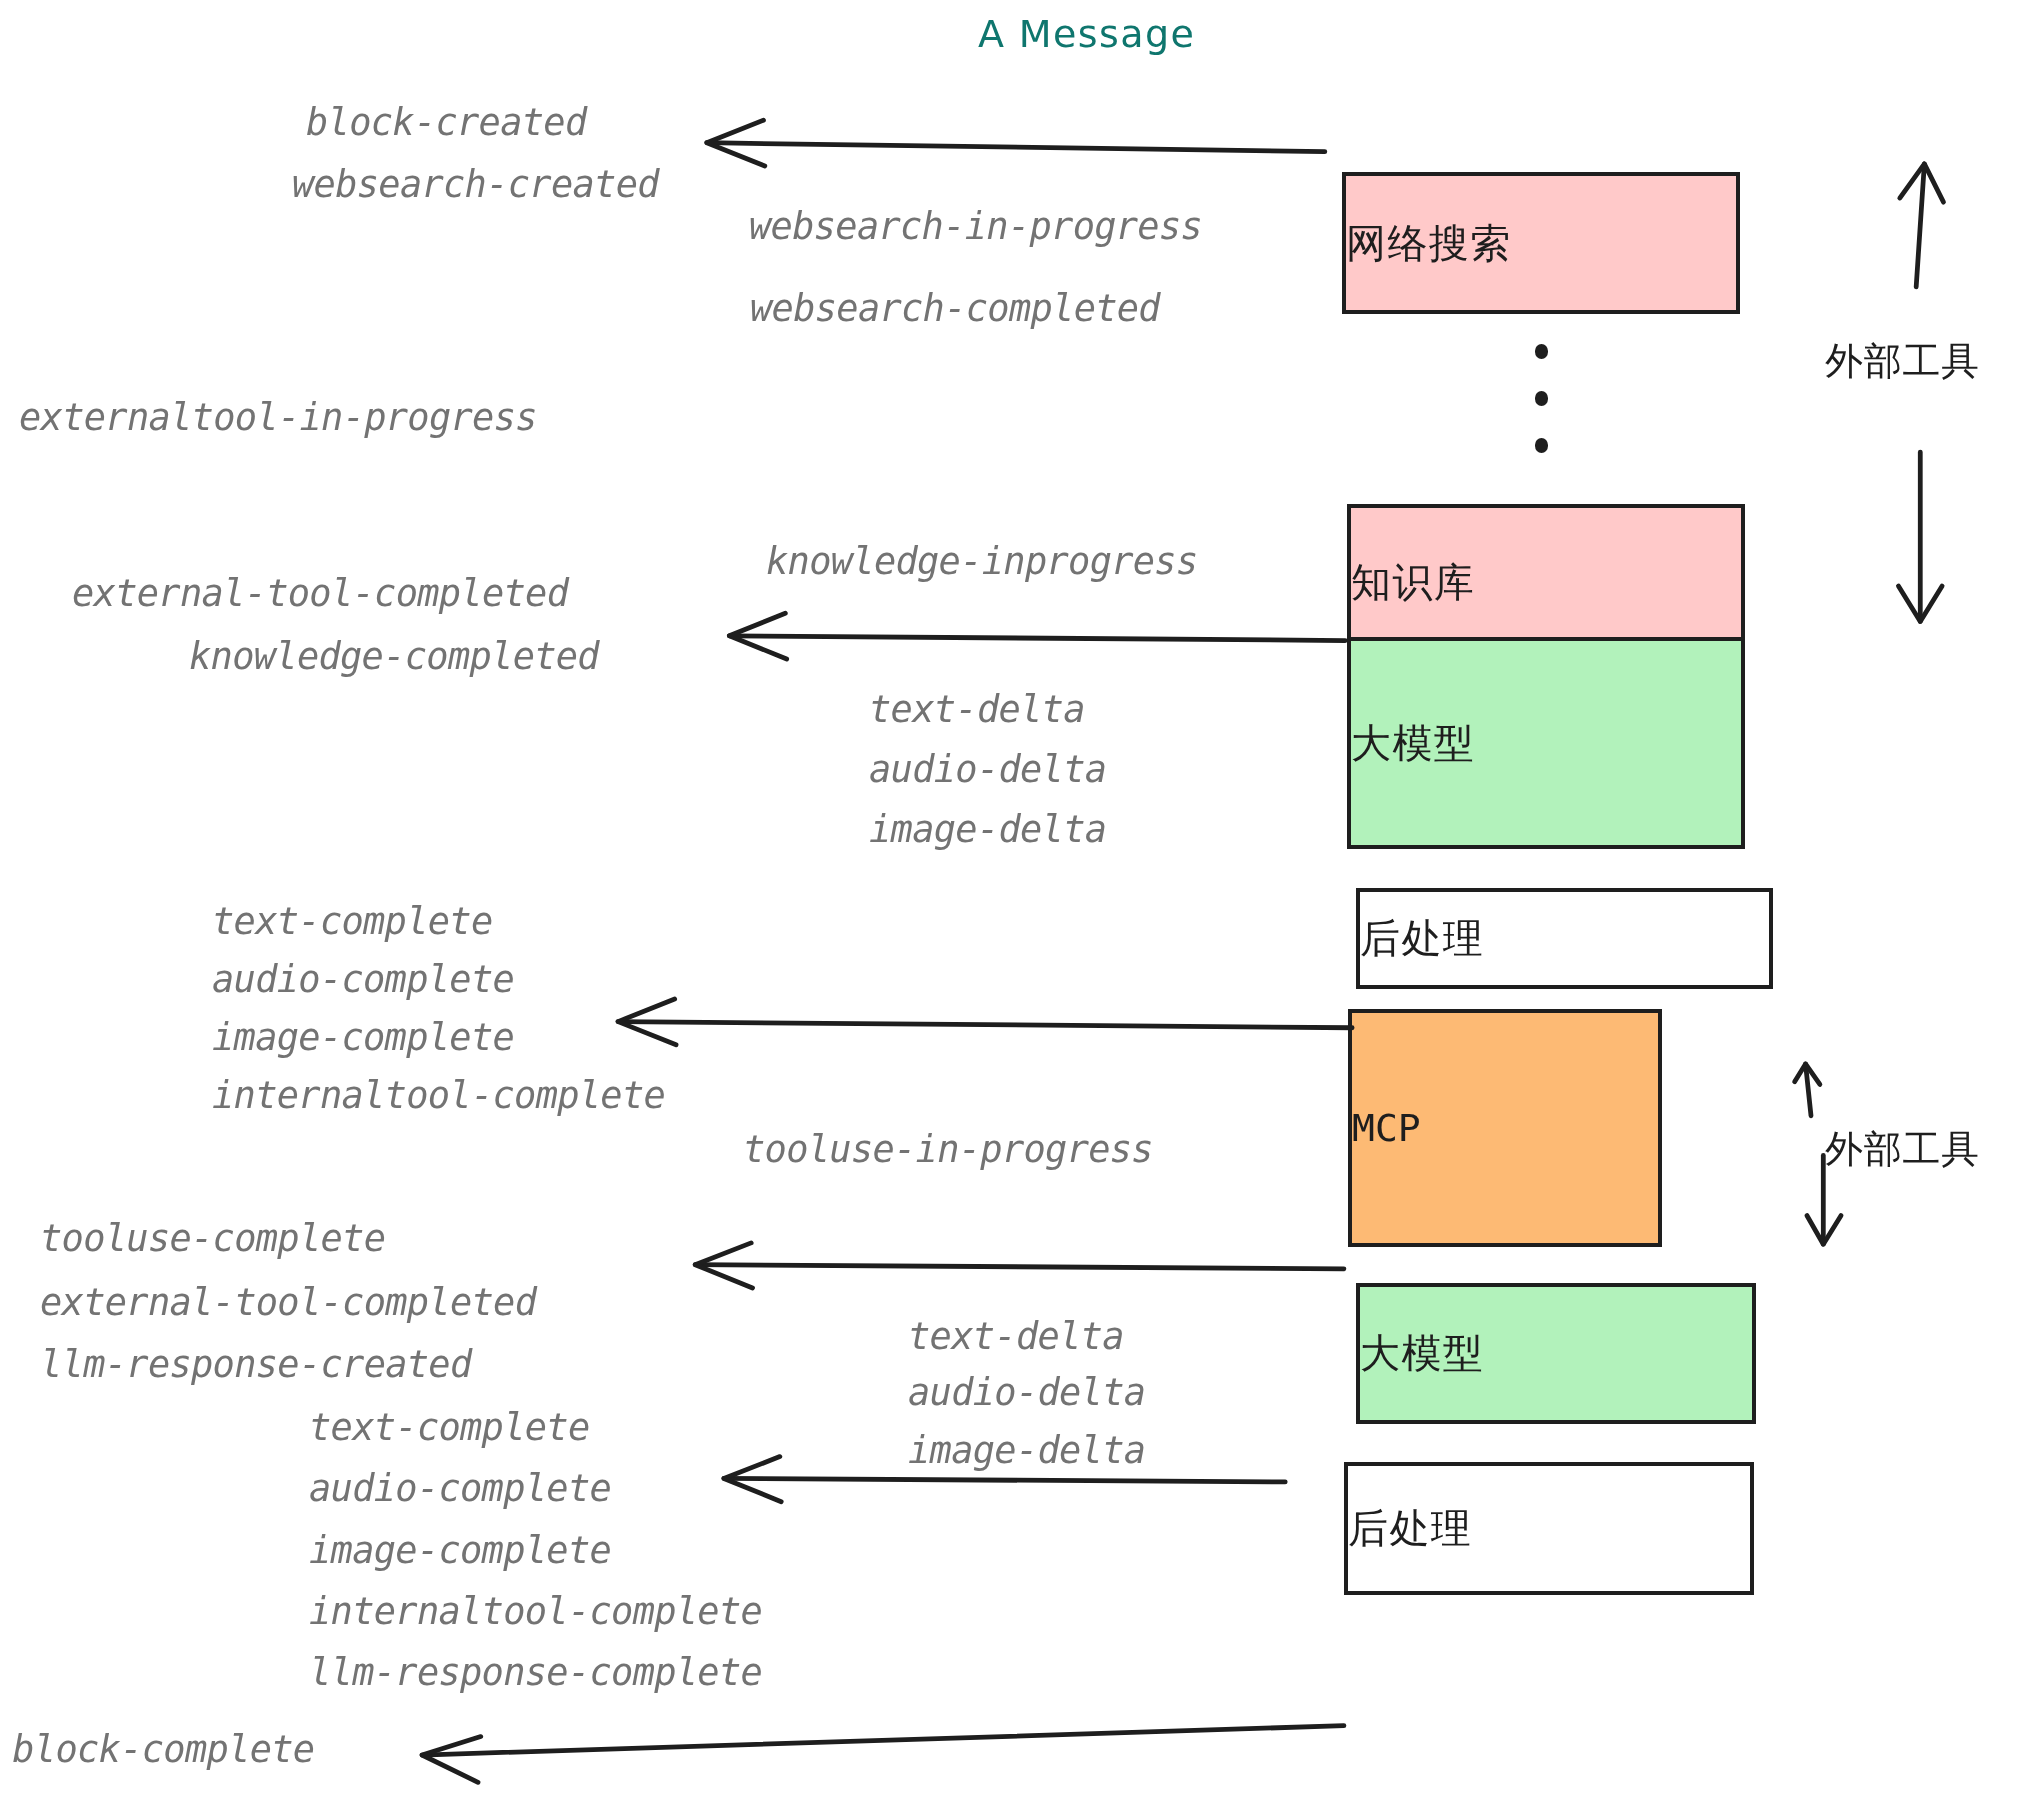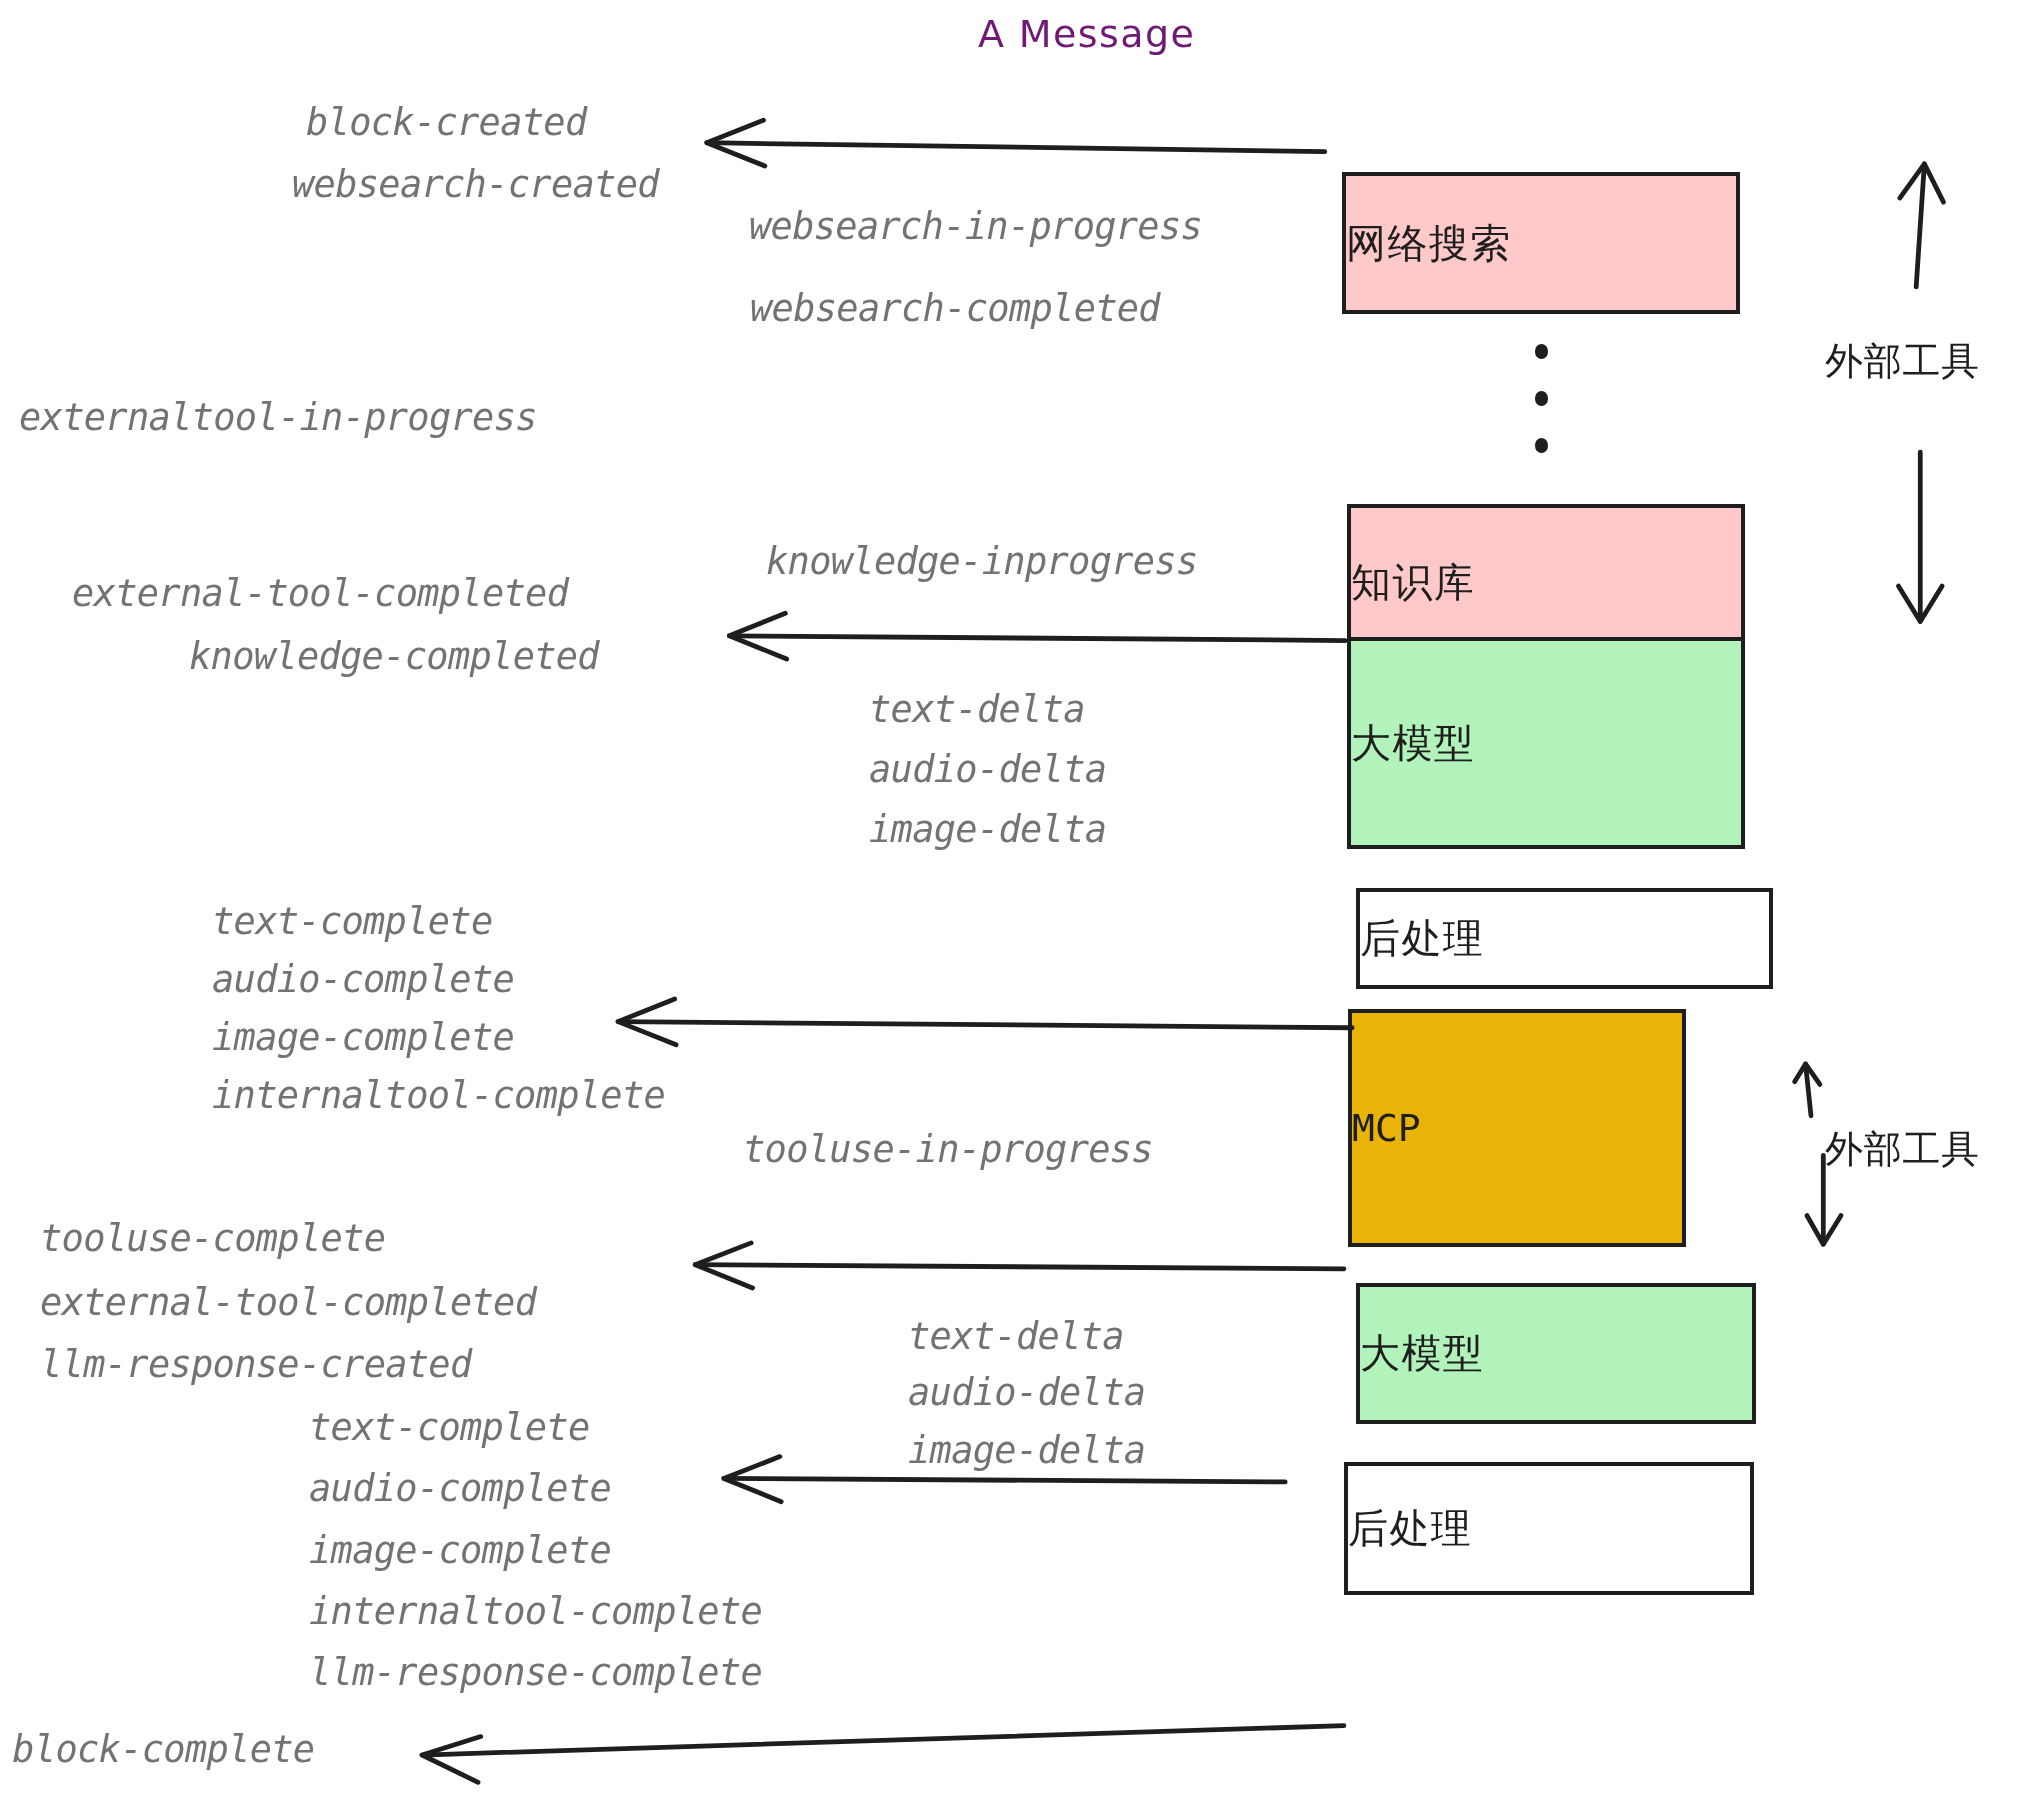--- a/index.html
+++ b/index.html
@@ -12,21 +12,21 @@
     width: 2035px;
     height: 1796px;
     background: #ffffff;
     overflow: hidden;
     font-family: "DejaVu Sans Mono", "Liberation Mono", monospace;
   }
   .title {
     position: absolute;
     font-family: "DejaVu Sans", "Liberation Sans", sans-serif;
     font-size: 38px;
-    color: #701a75;
+    color: #0f766e;
     white-space: nowrap;
     letter-spacing: 1.4px;
   }
   .ev {
     position: absolute;
     font-family: "DejaVu Sans Mono", "Liberation Mono", monospace;
     font-size: 37px;
     color: #737373;
     white-space: nowrap;
     letter-spacing: -0.7px;
@@ -98,21 +98,21 @@
   </div>
   <div class="box" id="box-knowledge" style="left: 1347px; top: 504px; width: 398px; height: 157px; background: rgb(255, 201, 201);">
     <span>知识库</span>
   </div>
   <div class="box" id="box-llm-top" style="left: 1347px; top: 637px; width: 398px; height: 212px; background: rgb(178, 242, 187);">
     <span>大模型</span>
   </div>
   <div class="box" id="box-post-top" style="left: 1356px; top: 888px; width: 417px; height: 101px; background: rgb(255, 255, 255);">
     <span>后处理</span>
   </div>
-  <div class="box mono" id="box-mcp" style="left: 1348px; top: 1009px; width: 338px; height: 238px; background: #eab308;">
+  <div class="box mono" id="box-mcp" style="left: 1348px; top: 1009px; width: 314px; height: 238px; background: #fdba74;">
     <span>MCP</span>
   </div>
   <div class="box" id="box-llm-bottom" style="left: 1356px; top: 1283px; width: 400px; height: 141px; background: rgb(178, 242, 187);">
     <span>大模型</span>
   </div>
   <div class="box" id="box-post-bottom" style="left: 1344px; top: 1462px; width: 410px; height: 133px; background: rgb(255, 255, 255);">
     <span>后处理</span>
   </div>
 
   <div class="ev" id="ev-0" style="left: 306px; top: 101px;">block-created</div>

